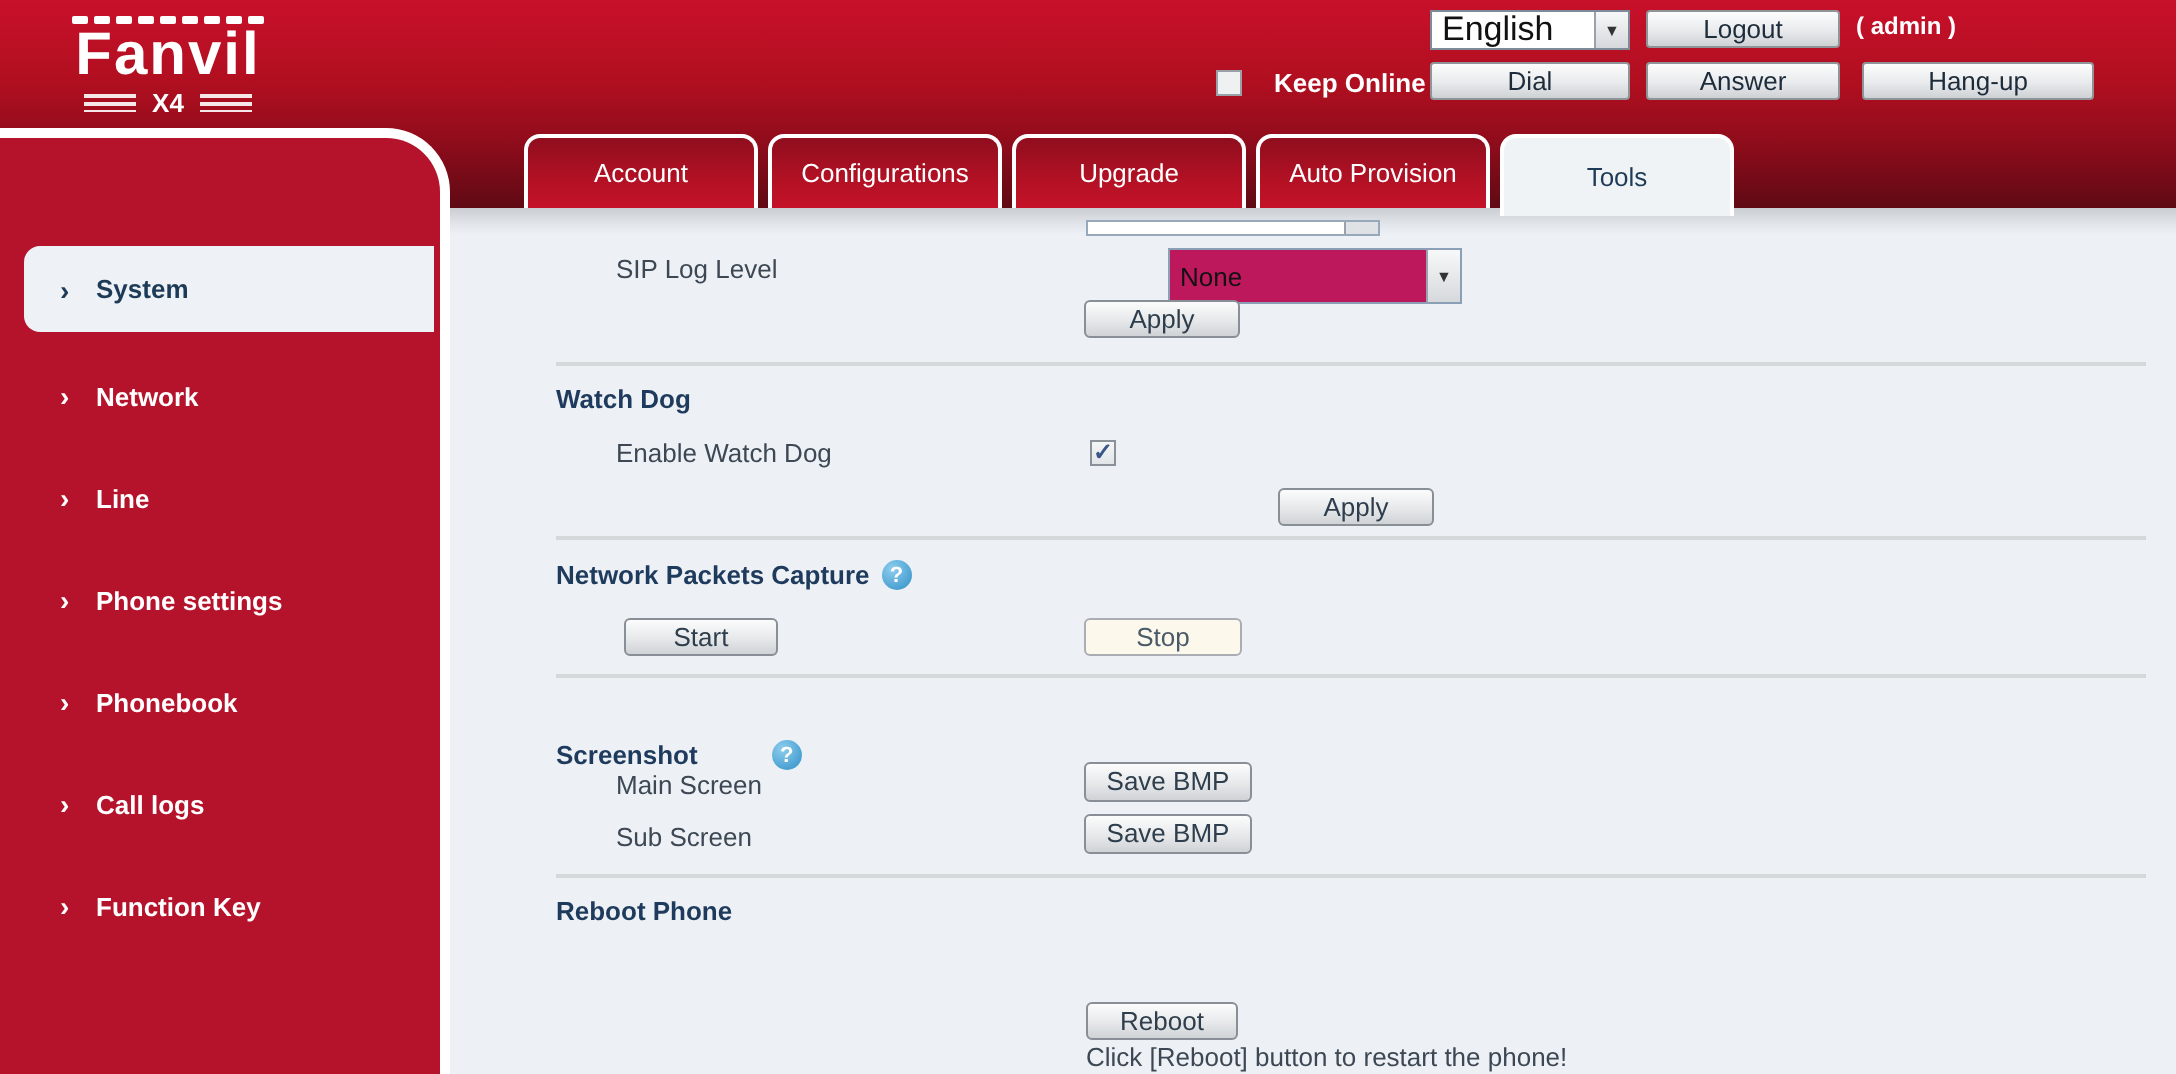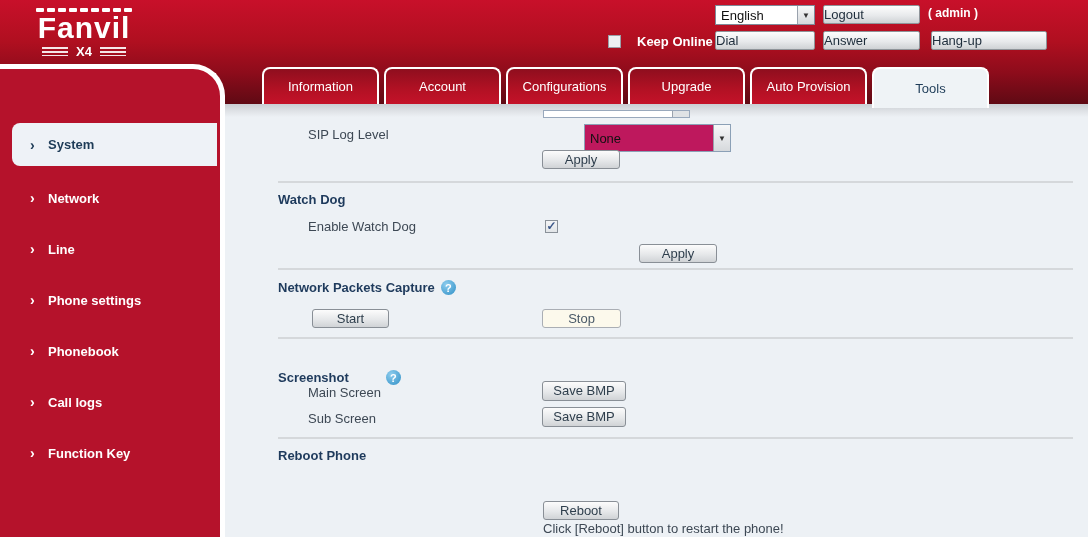--- a/index.html
+++ b/index.html
@@ -13,24 +13,24 @@
   .logo-dashes{display:flex;gap:3px;justify-content:center;margin-bottom:1px;}
   .logo-dashes i{display:block;width:8px;height:4px;background:#fff;border-radius:1px;}
   .logo-name{font-size:30px;font-weight:bold;letter-spacing:1px;line-height:30px;}
   .logo-sub{display:flex;align-items:center;justify-content:center;gap:8px;margin-top:1px;}
   .logo-sub .lines{width:26px;height:9px;
      background:repeating-linear-gradient(180deg,#fff 0 2px,transparent 2px 4px);opacity:.9;}
   .logo-model{font-size:13px;font-weight:bold;}
 
   .hbtn{position:absolute;height:19px;box-sizing:border-box;border:1px solid #8f9499;
         border-radius:2px;background:linear-gradient(180deg,#fdfdfd 0%,#e8eaec 55%,#cfd2d5 100%);
-        font-size:13px;color:#1d2c3a;text-align:left;line-height:17px;cursor:pointer;}
+        font-size:13px;color:#1d2c3a;text-align:center;line-height:17px;cursor:pointer;}
   .lang{position:absolute;left:715px;top:5px;width:100px;height:20px;box-sizing:border-box;
         background:#fff;border:1px solid #7f8a99;display:flex;align-items:center;}
-  .lang .val{flex:1;font-size:13px;color:#111;padding-left:5px;}
+  .lang .val{flex:1;font-size:17px;color:#111;padding-left:5px;}
   .sel-btn{width:17px;height:100%;box-sizing:border-box;border-left:1px solid #9aa2ad;
         background:linear-gradient(180deg,#f7f8f9,#d6d9dc);display:flex;align-items:center;justify-content:center;
         font-size:8px;color:#333;}
   .admin{position:absolute;left:928px;top:6px;color:#fff;font-weight:bold;font-size:12px;}
   .keep{position:absolute;left:608px;top:34px;display:flex;align-items:center;gap:16px;}
   .cb{width:13px;height:13px;box-sizing:border-box;border:1px solid #9aa0a8;background:#eef0f2;}
   .keep .lab{color:#fff;font-weight:bold;font-size:13px;}
 
   
   .tabbar{position:absolute;left:262px;top:67px;display:flex;gap:5px;z-index:5;}
@@ -114,21 +114,20 @@
 
     <div class="keep">
       <span class="cb"></span>
       <span class="lab">Keep Online</span>
     </div>
     <div class="hbtn" style="left:715px;top:31px;width:100px;">Dial</div>
     <div class="hbtn" style="left:823px;top:31px;width:97px;">Answer</div>
     <div class="hbtn" style="left:931px;top:31px;width:116px;">Hang-up</div>
 
     <div class="tabbar">
-        <div class="tab">Information</div>
         <div class="tab">Account</div>
         <div class="tab">Configurations</div>
         <div class="tab">Upgrade</div>
         <div class="tab">Auto Provision</div>
         <div class="tab active">Tools</div>
       </div>
   </div>
 
   <div class="content">
 

